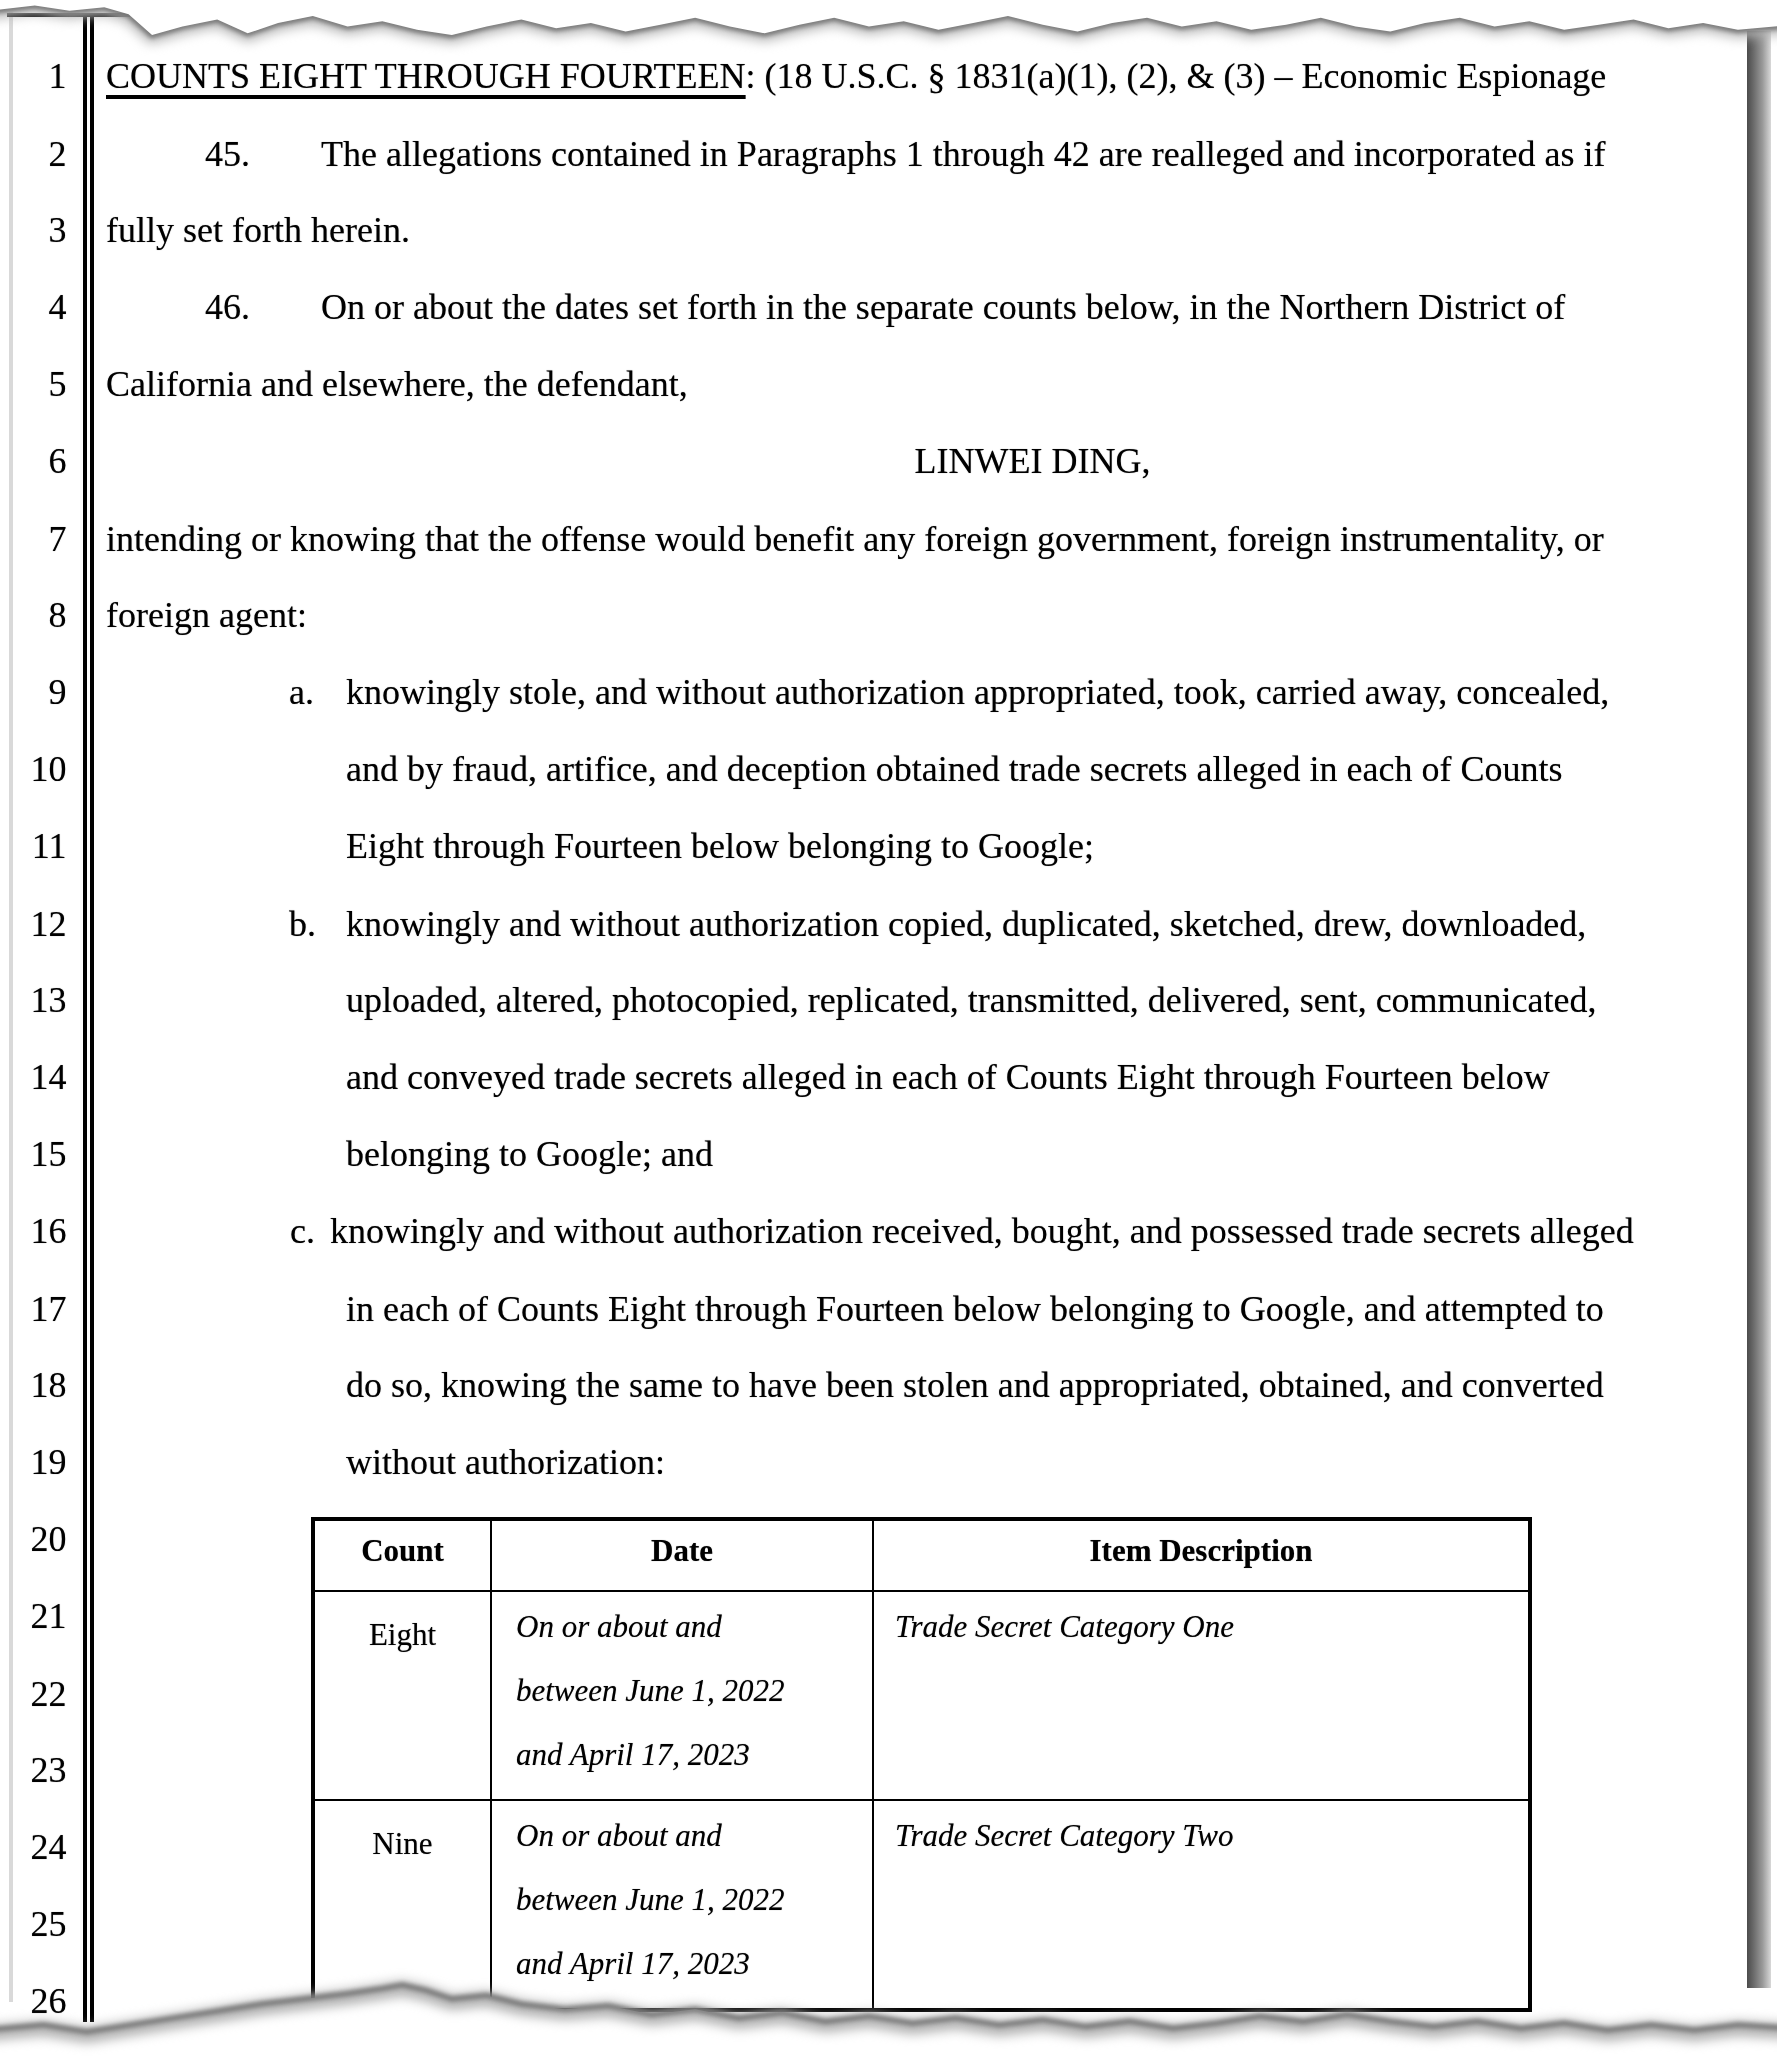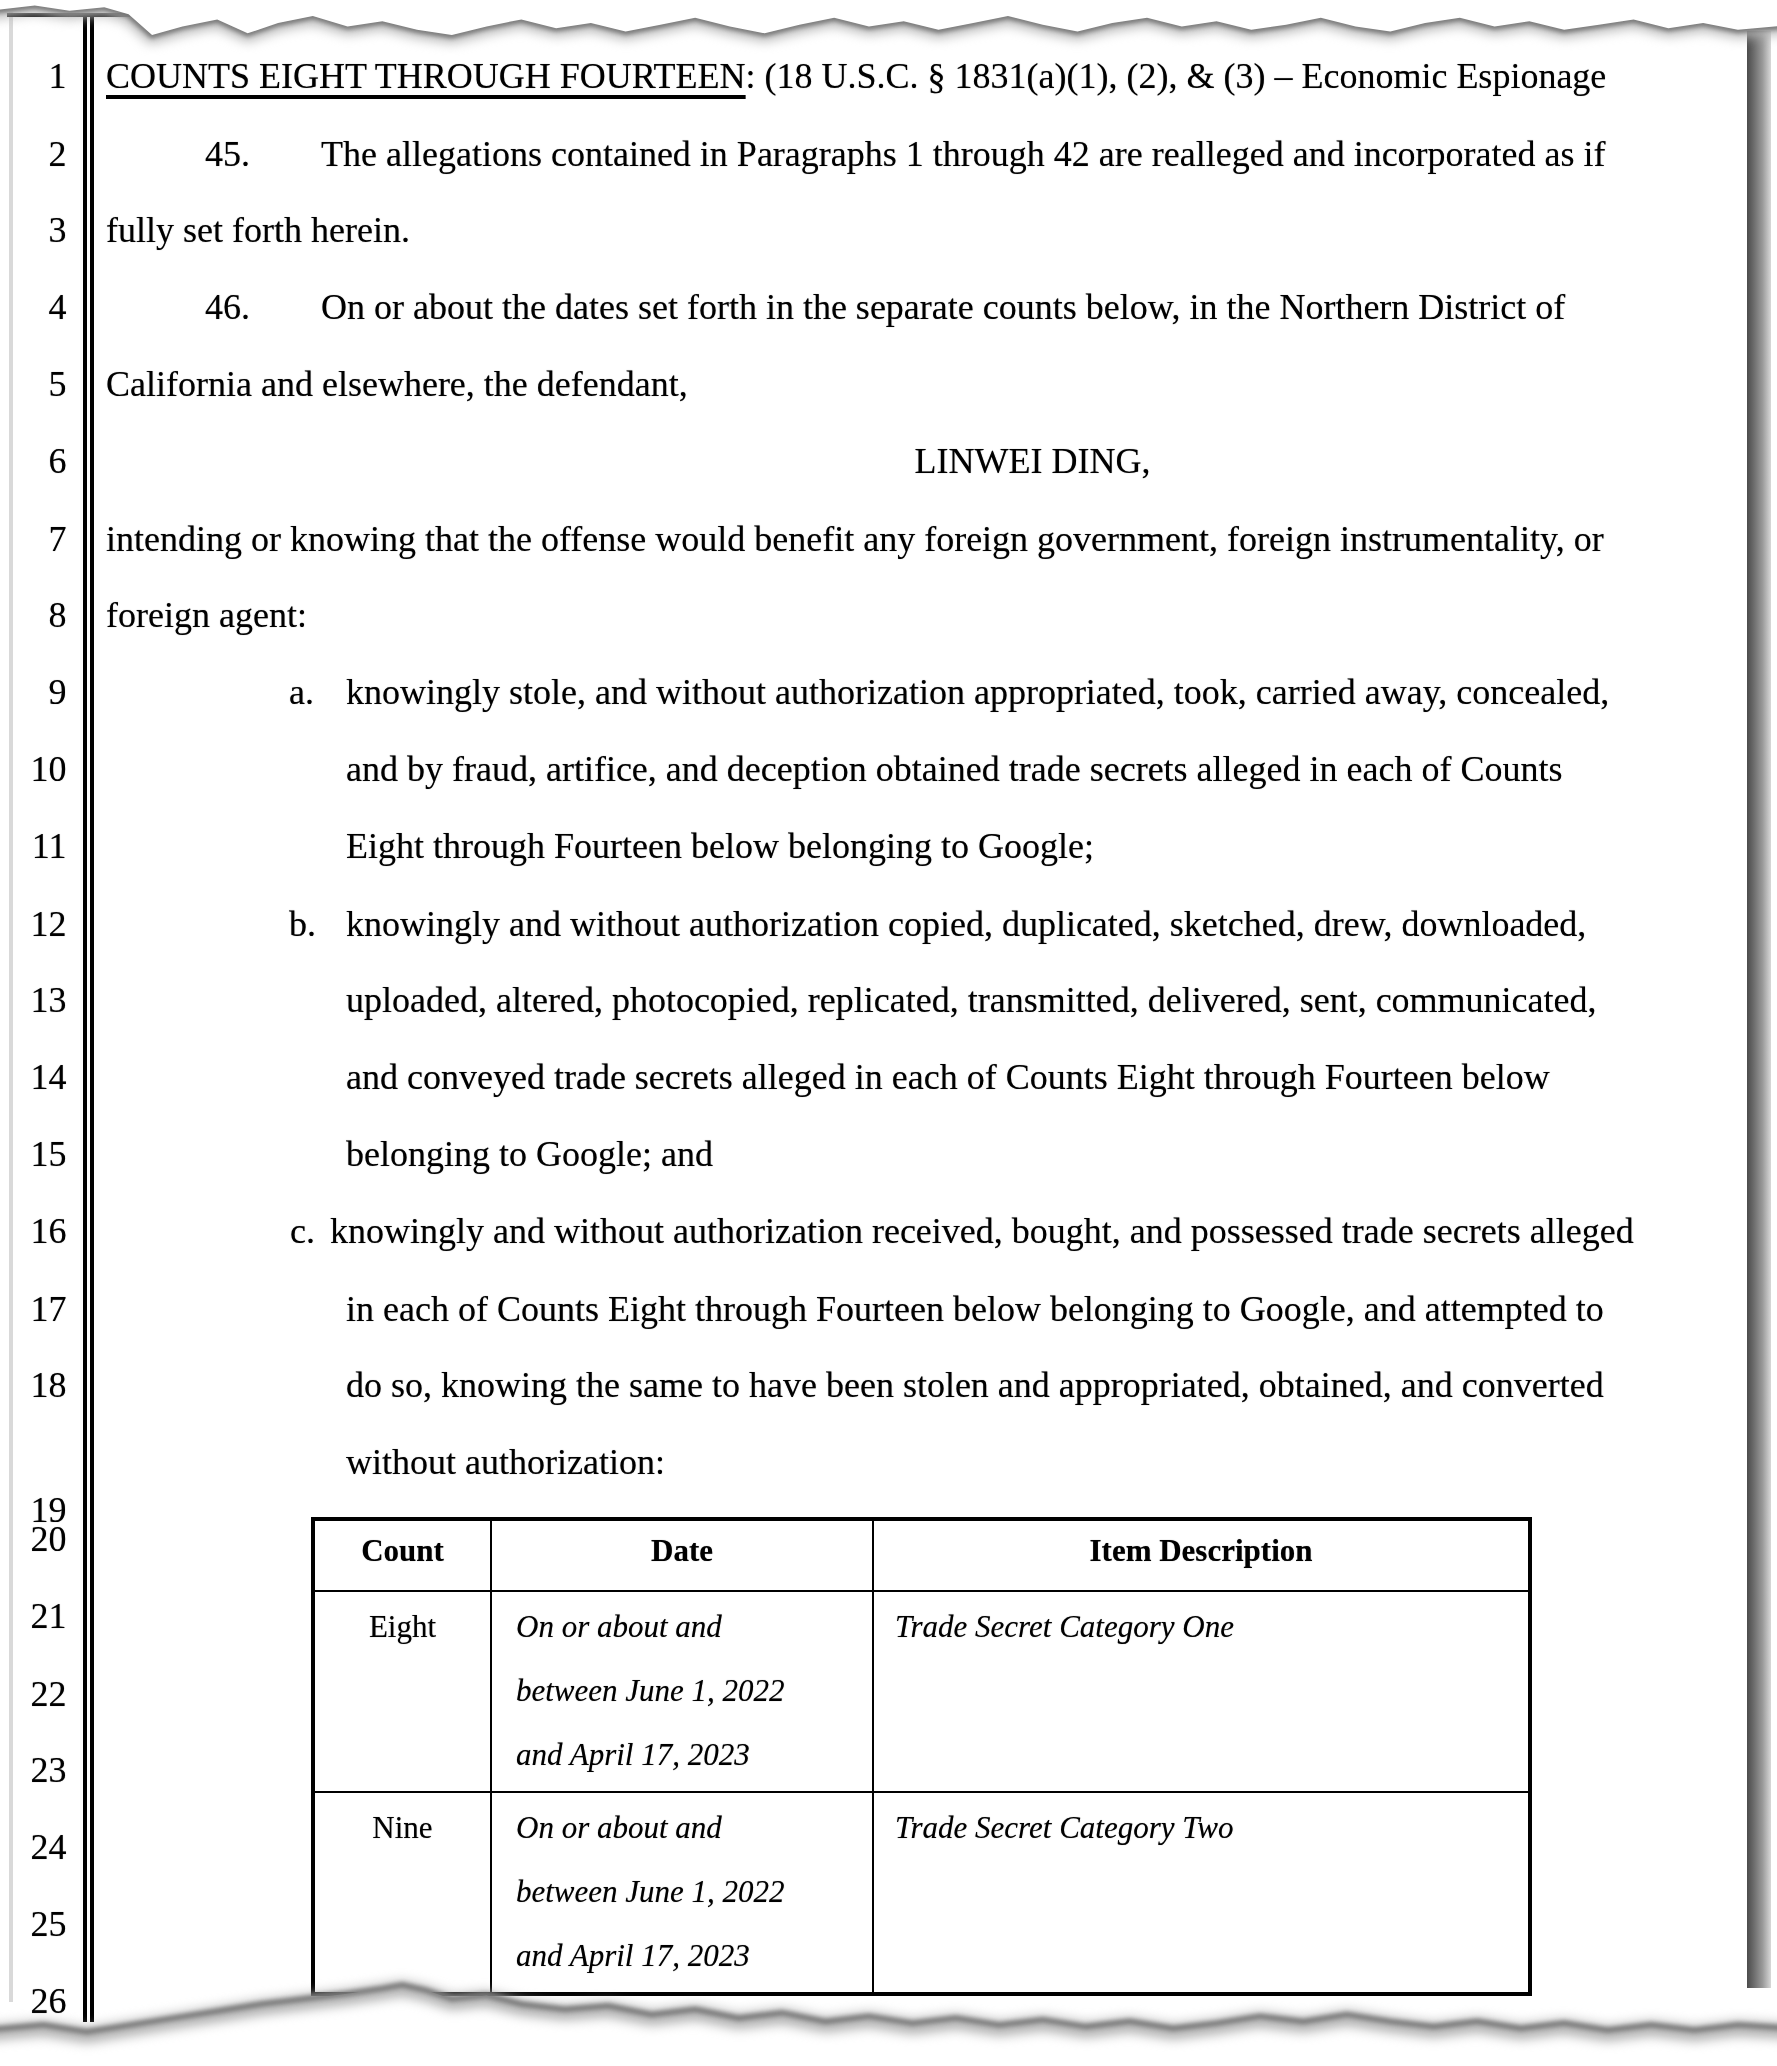--- a/index.html
+++ b/index.html
@@ -51,21 +51,21 @@
     border:4.3px solid #000;background:#fff;
     font-size:31px;
     text-shadow:0 0 0.9px rgba(0,0,0,.5);
   }
   .counts-table th,.counts-table td{border:2.6px solid #000;}
   .counts-table th{
     height:63px;font-weight:bold;text-align:center;vertical-align:top;
     padding-top:5.2px;line-height:50px;
   }
   .counts-table td{height:191px;vertical-align:top;font-weight:normal;}
-  .c-count{text-align:center;padding-top:7px;line-height:56px;}
+  .c-count{text-align:center;padding-top:15px;line-height:56px;}
   .c-date{padding:2.6px 7px 0 24px;line-height:64px;}
   .c-date div{white-space:nowrap;font-style:italic;}
   .c-item{padding:7px 7px 0 21px;line-height:56px;white-space:nowrap;font-style:italic;}
   
   .tears{position:absolute;left:0;top:0;width:1777px;height:2067px;pointer-events:none;}
   .soft-stroke{filter:blur(7px);}
   .dark-stroke{filter:blur(2.5px);}
 </style>
 </head>
 <body>
@@ -90,21 +90,21 @@
     <div class="ln" style="top:654px">9</div>
     <div class="ln" style="top:731px">10</div>
     <div class="ln" style="top:808px">11</div>
     <div class="ln" style="top:886px">12</div>
     <div class="ln" style="top:962px">13</div>
     <div class="ln" style="top:1039px">14</div>
     <div class="ln" style="top:1116px">15</div>
     <div class="ln" style="top:1193px">16</div>
     <div class="ln" style="top:1271px">17</div>
     <div class="ln" style="top:1347px">18</div>
-    <div class="ln" style="top:1472px">19</div>
+    <div class="ln" style="top:1424px">19</div>
     <div class="ln" style="top:1501px">20</div>
     <div class="ln" style="top:1578px">21</div>
     <div class="ln" style="top:1656px">22</div>
     <div class="ln" style="top:1732px">23</div>
     <div class="ln" style="top:1809px">24</div>
     <div class="ln" style="top:1886px">25</div>
     <div class="ln" style="top:1963px">26</div>
   </div>
 
   <div class="text-area">

